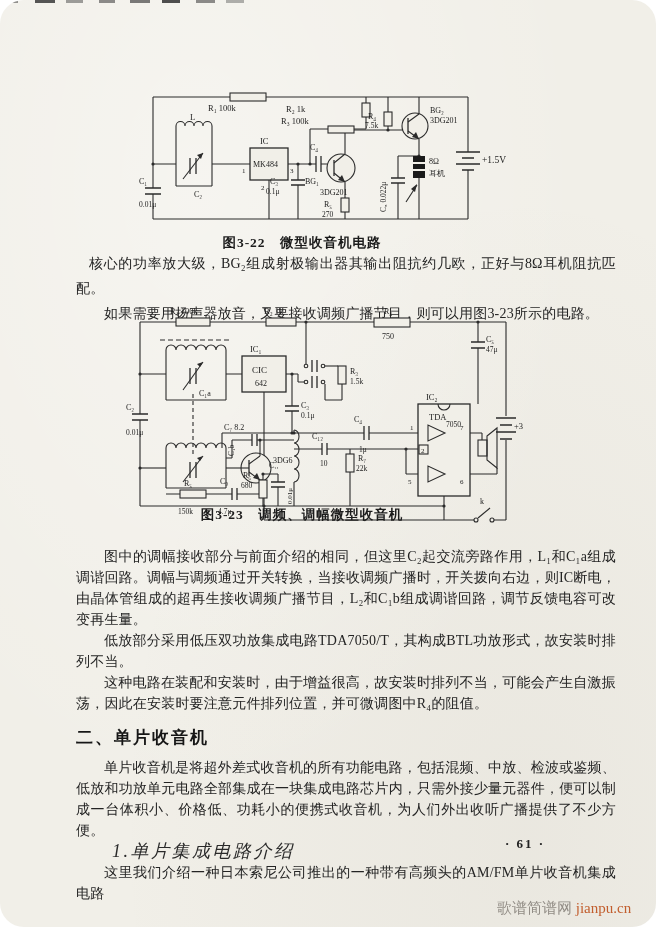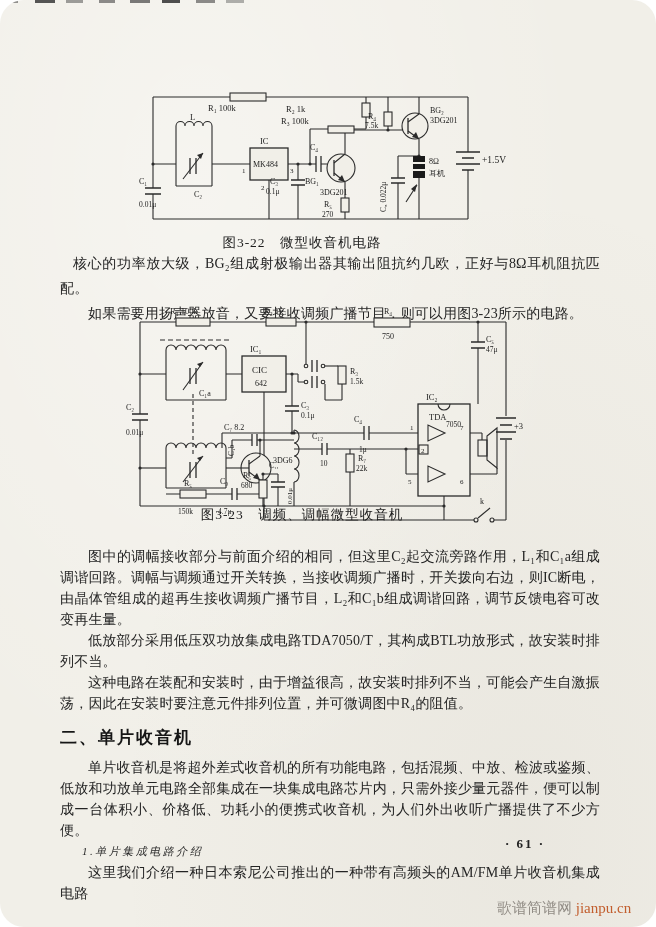--- a/index.html
+++ b/index.html
@@ -18,38 +18,38 @@
   .figure{position:absolute;}
   svg text{font-family:"Liberation Serif", serif;fill:#1d1d1d;}
   .wire{stroke:#2b2b2b;stroke-width:1.1;fill:none;}
   .wire2{stroke:#2b2b2b;stroke-width:1.3;fill:none;}
   .comp{stroke:#2b2b2b;stroke-width:1.1;fill:#f1efe8;}
   .dashed{stroke:#2b2b2b;stroke-width:1.1;fill:none;stroke-dasharray:5,3;}
   .dot{fill:#2b2b2b;}
   .ink{fill:#2b2b2b;}
   .caption{
     position:absolute;left:0;width:604px;text-align:center;
-    font-size:13.5px;color:#1c1c1c;letter-spacing:1px;
+    font-size:13.5px;color:#1c1c1c;letter-spacing:1px;font-weight:bold;
   }
   .textblock{
-    position:absolute;left:60px;width:540px;
+    position:absolute;left:76px;width:540px;
     font-size:14px;letter-spacing:.2px;text-align:justify;
     color:#242424;
   }
   .textblock p{margin:0;}
   .blockA{top:251px;line-height:25px;}
   .blockB{top:546px;line-height:21px;}
   .indent{text-indent:2em;}
   .indent-half{text-indent:13px;}
   .h2{
     text-align:left;font-weight:bold;font-size:17px;
     margin:11px 0 6px 0 !important;line-height:26px;letter-spacing:2px;color:#161616;
   }
   .sub{
-    font-style:italic;font-size:11px;letter-spacing:2.5px;text-indent:2em;
+    font-style:italic;font-size:18px;letter-spacing:2.5px;text-indent:2em;
     line-height:21px;color:#2a2a2a;
   }
   .pagenum{
     position:absolute;left:505px;top:836px;width:80px;
     font-size:13px;font-weight:bold;color:#222;letter-spacing:2px;
   }
   .watermark{
     position:absolute;left:497px;top:899px;font-size:15px;white-space:nowrap;
   }
   .wm-name{color:#928d86;}

